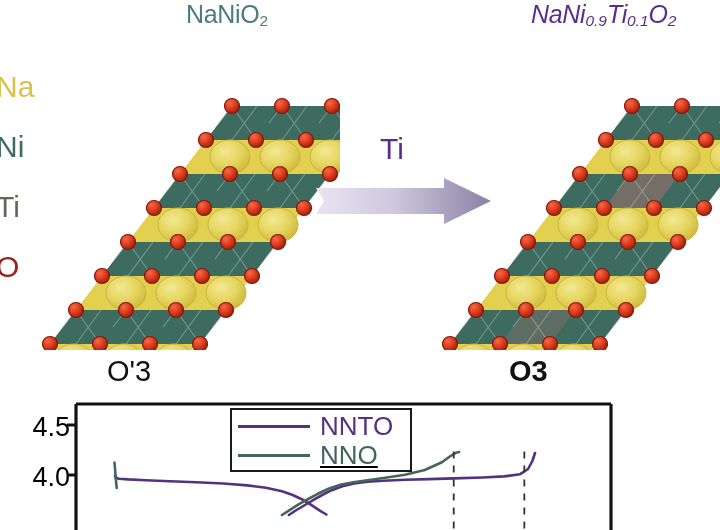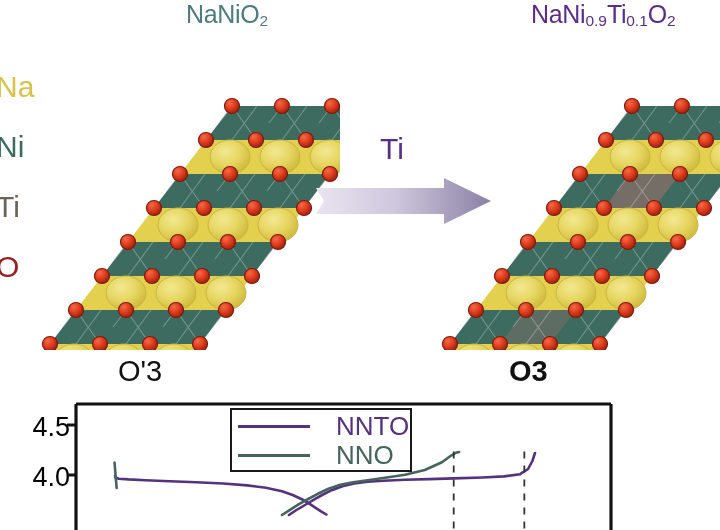--- a/index.html
+++ b/index.html
@@ -21,21 +21,21 @@
   
   .struct-title {
     position: absolute;
     font-size: 25px;
     font-weight: 400;
     letter-spacing: -0.3px;
     white-space: nowrap;
     line-height: 1;
   }
   #title-left  { left: 186px; top: 2px;  color: #4d7b80; }
-  #title-right { left: 531px; top: 2px;  color: #5a2d8c; }
+  #title-right { left: 531px; top: 2px;  color: #5a2d8c; font-style: italic; }
   .struct-title sub { font-size: 0.62em; vertical-align: -0.22em; letter-spacing: 0; }
 
   
   .elem-legend { position: absolute; left: -6px; top: 57px; }
   .elem-row {
     height: 60px;
     display: flex;
     align-items: center;
     font-size: 30px;
     line-height: 1;
@@ -55,21 +55,21 @@
   #arrow-wrap { position: absolute; left: 316px; top: 178px; width: 175px; height: 46px; }
   #ti-label {
     position: absolute; left: 380px; top: 134px;
     font-size: 30px; color: #5a2d8c; line-height: 1;
   }
 
   
   .phase-label {
     position: absolute; color: #111111; font-size: 29px; line-height: 1;
   }
-  #phase-left  { left: 118px; top: 357px; text-align: center; }
+  #phase-left  { left: 107px; top: 357px; text-align: center; }
   #phase-right { left: 509px; top: 357px; font-weight: bold; }
 
   
   #chart { position: absolute; left: 0; top: 396px; width: 720px; height: 134px; }
 
   .axis-tick-label {
     position: absolute;
     font-size: 27px;
     color: #000000;
     line-height: 1;
@@ -83,24 +83,24 @@
   #chart-legend {
     position: absolute;
     left: 230px; top: 12px;
     width: 182px; height: 64px;
     border: 2px solid #1a1a1a;
     background: #ffffff;
     box-sizing: border-box;
   }
   .legend-row {
     position: absolute; left: 6px; right: 6px; height: 28px;
-    display: flex; align-items: center; gap: 26px;
+    display: flex; align-items: center; gap: 10px;
   }
   #legend-row-0 { top: 2px; }
-  #legend-row-1 { top: 31px; }
+  #legend-row-1 { top: 31px; text-decoration: underline; }
   .legend-swatch { width: 72px; height: 3px; display: block; flex: 0 0 auto; }
   .legend-text { font-size: 26px; line-height: 1; white-space: nowrap; }
   #legend-text-0 { color: #54327f; }
   #legend-text-1 { color: #44645c; }
 </style>
 </head>
 <body>
 
 <div class="fig">
 

